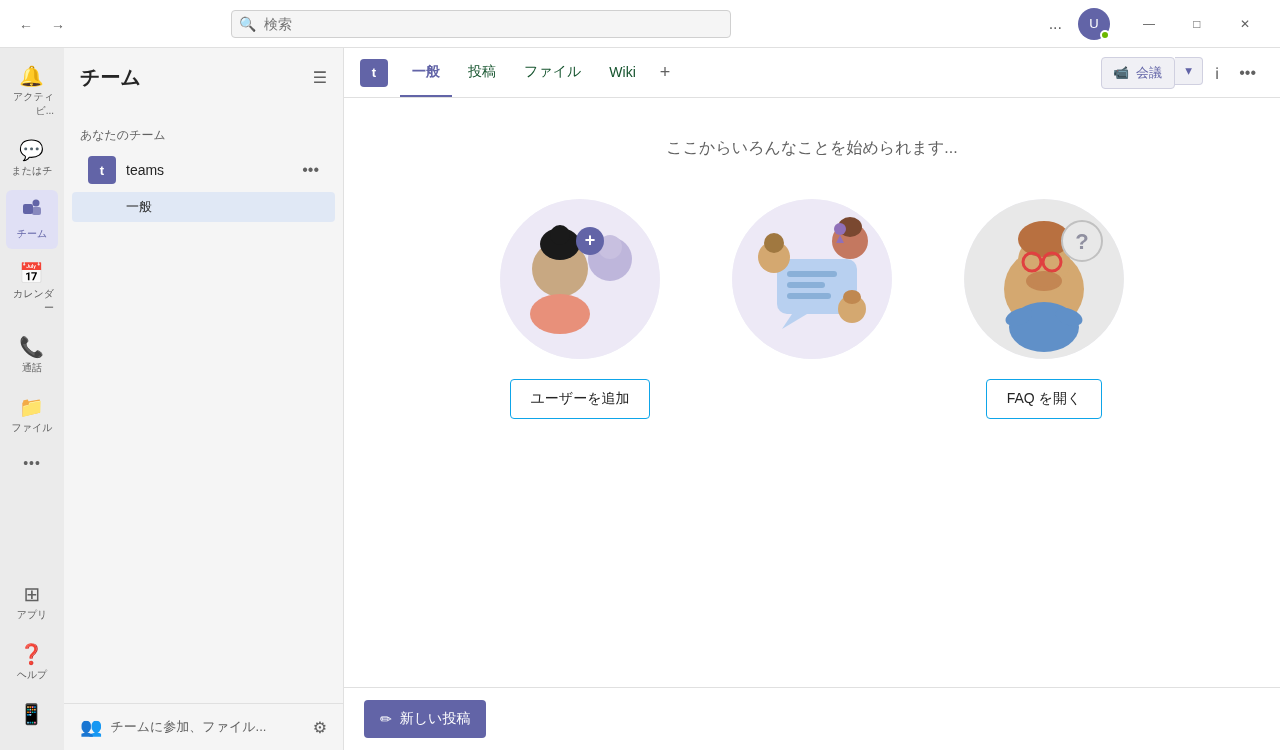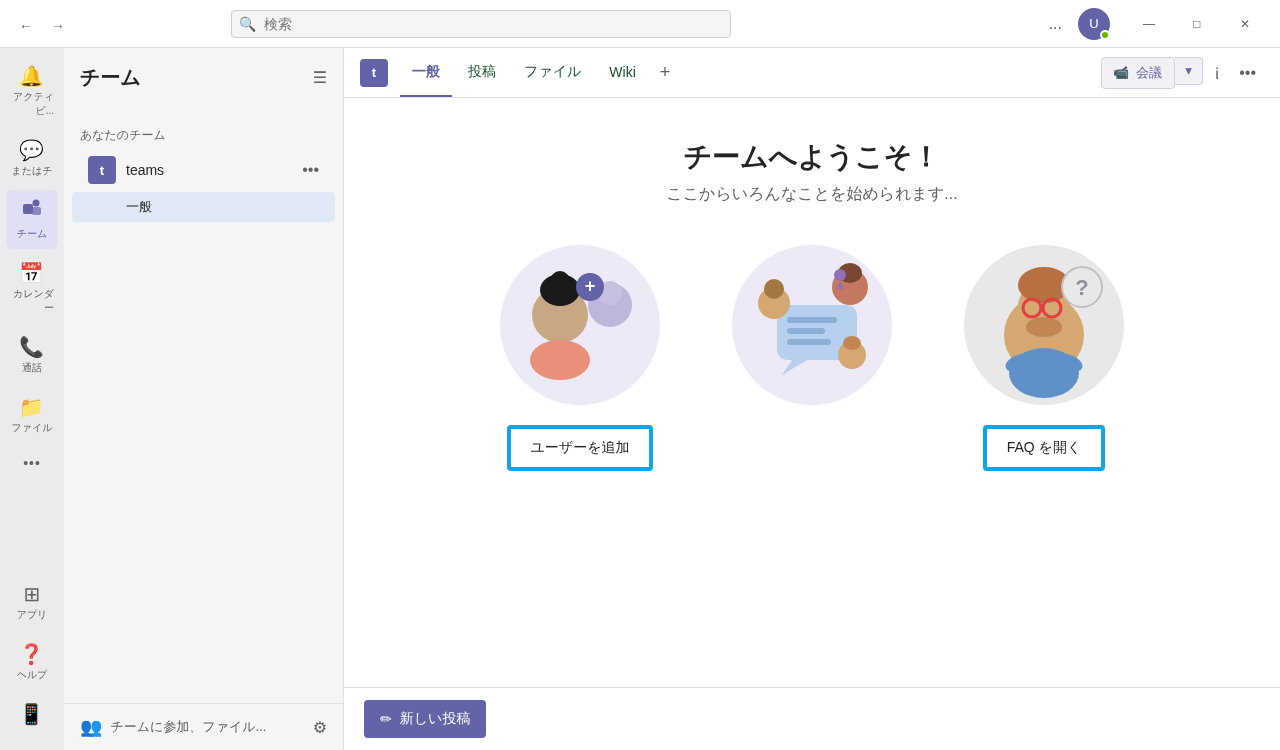--- a/index.html
+++ b/index.html
@@ -252,21 +252,21 @@
       border-radius: 50%;
       background: #f0f0f8;
       display: flex;
       align-items: center;
       justify-content: center;
       overflow: hidden;
       position: relative;
     }
     .card-btn {
       padding: 10px 20px;
-      border: 4px solid #0ea5e9;
+      border: 1px solid #0ea5e9;
       border-radius: 4px;
       background: white;
       cursor: pointer;
       font-size: 14px;
       color: #252525;
       white-space: nowrap;
     }
 
     
     .bottom-bar {
@@ -407,21 +407,20 @@
           <button class="meeting-btn-arrow">
             <span>▾</span>
           </button>
         </div>
         <button class="tab-icon-btn">ℹ</button>
         <button class="tab-icon-btn">•••</button>
       </div>
     </div>
 
     <div class="welcome-area">
-      <div class="welcome-title">チームへようこそ！</div>
       <div class="welcome-sub">ここからいろんなことを始められます...</div>
 
       <div class="cards-row">
 
         <div class="card">
           <div class="card-illustration">
             <svg width="160" height="160" viewBox="0 0 160 160">
               <circle cx="80" cy="80" r="80" fill="#ede9f6"></circle>
 
               <circle cx="60" cy="70" r="28" fill="#c8a882"></circle>

